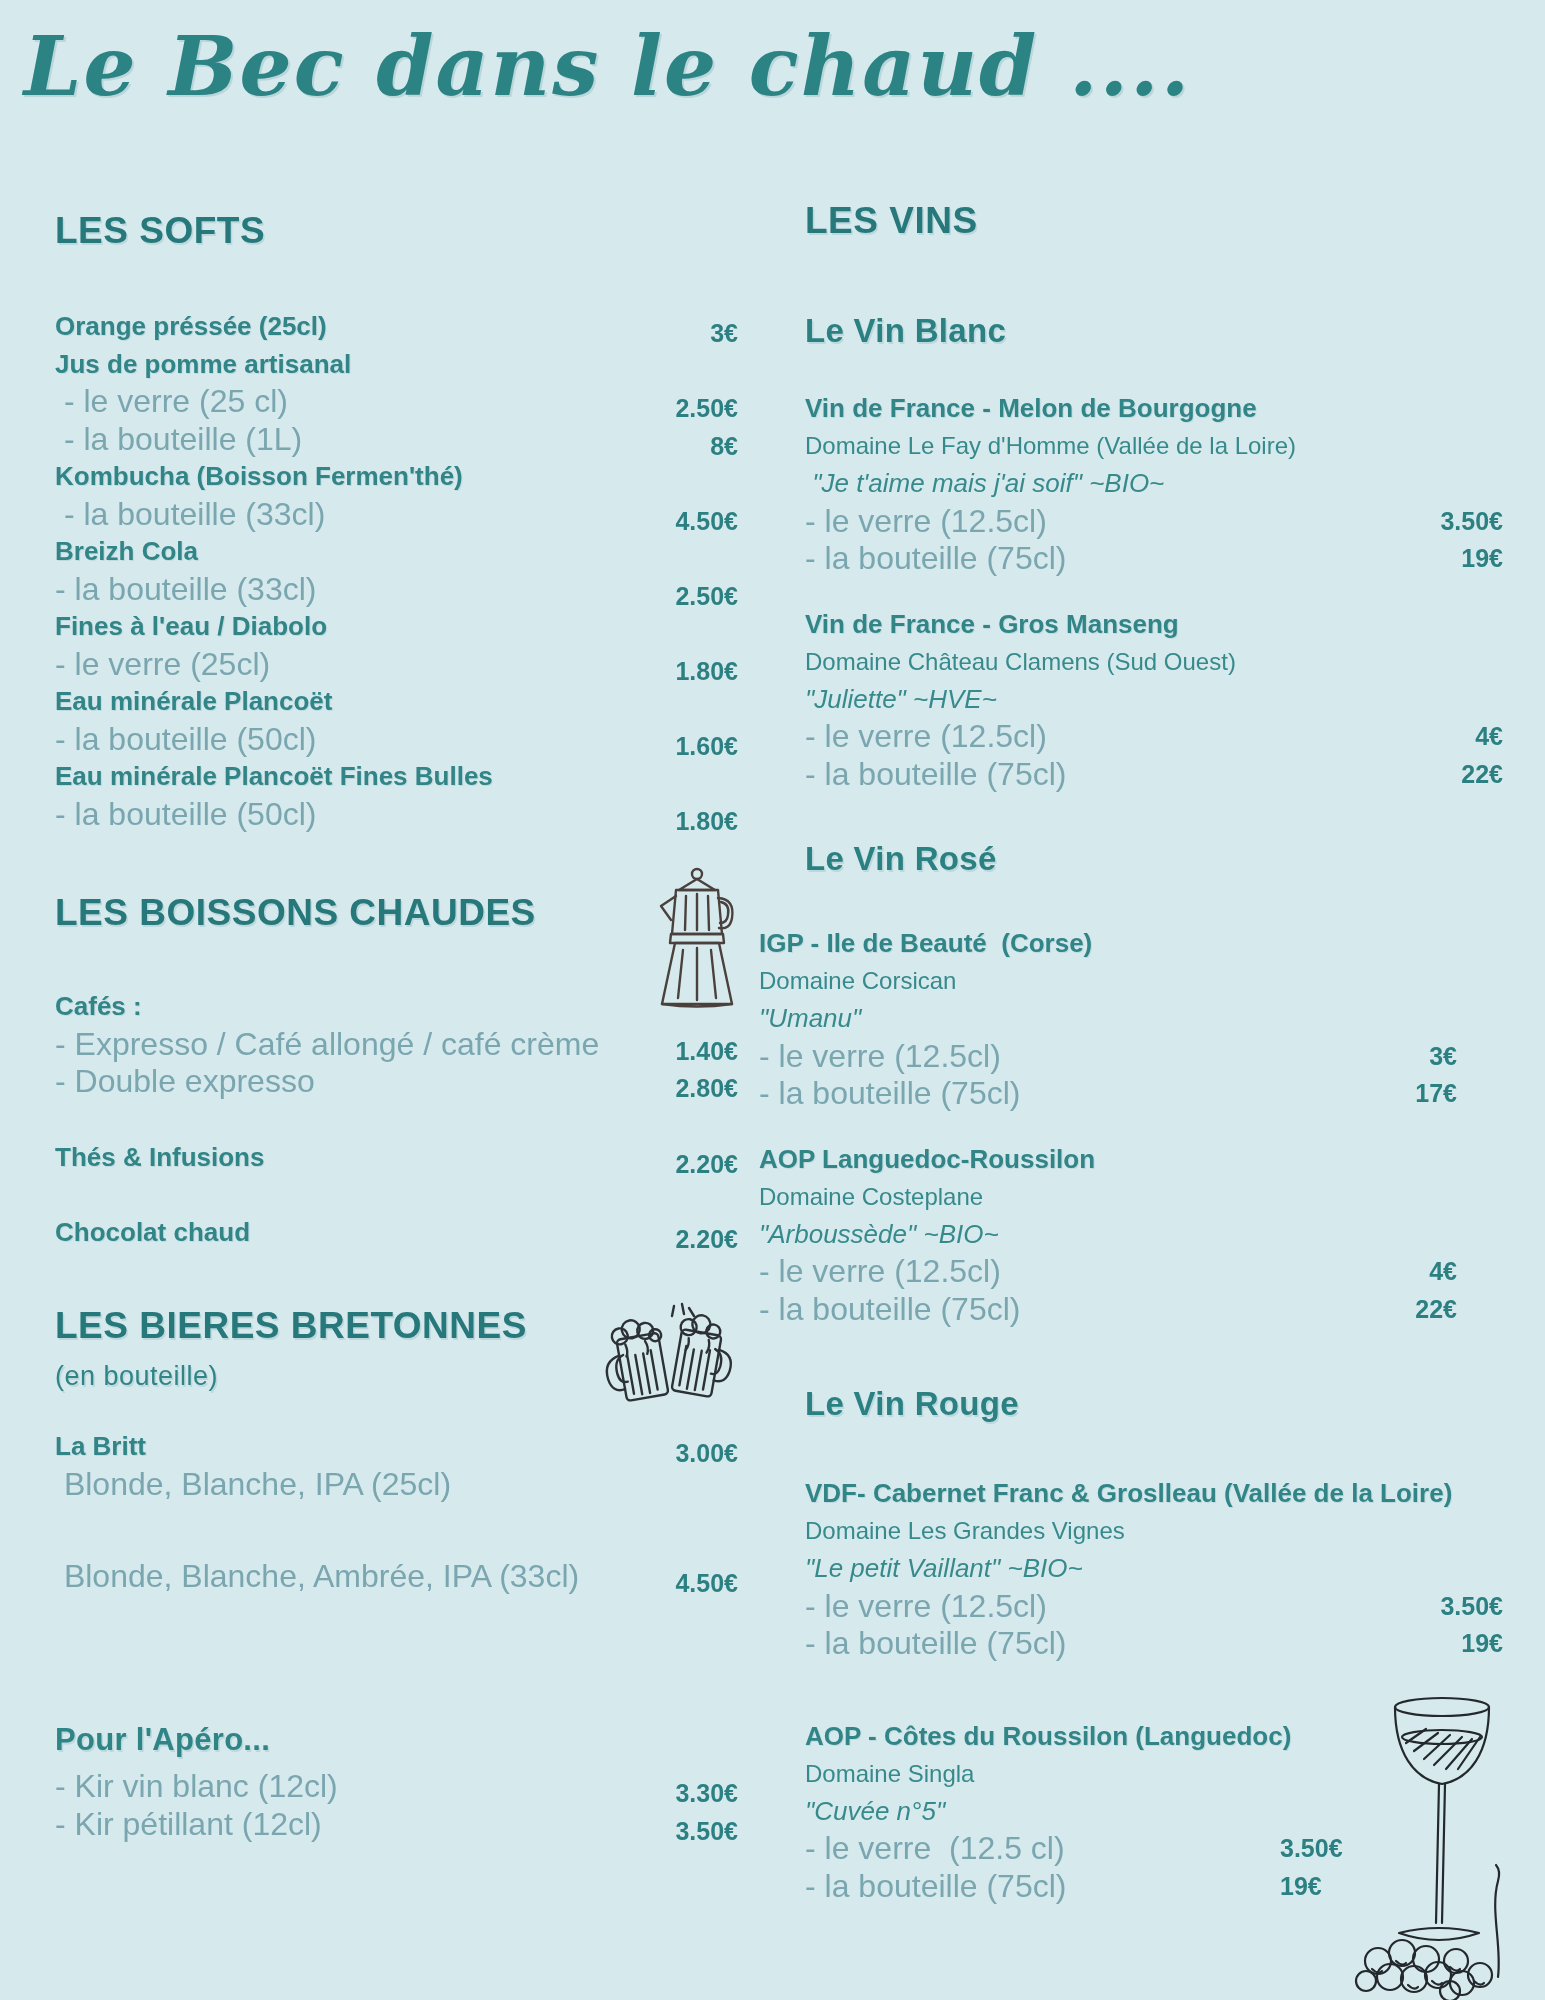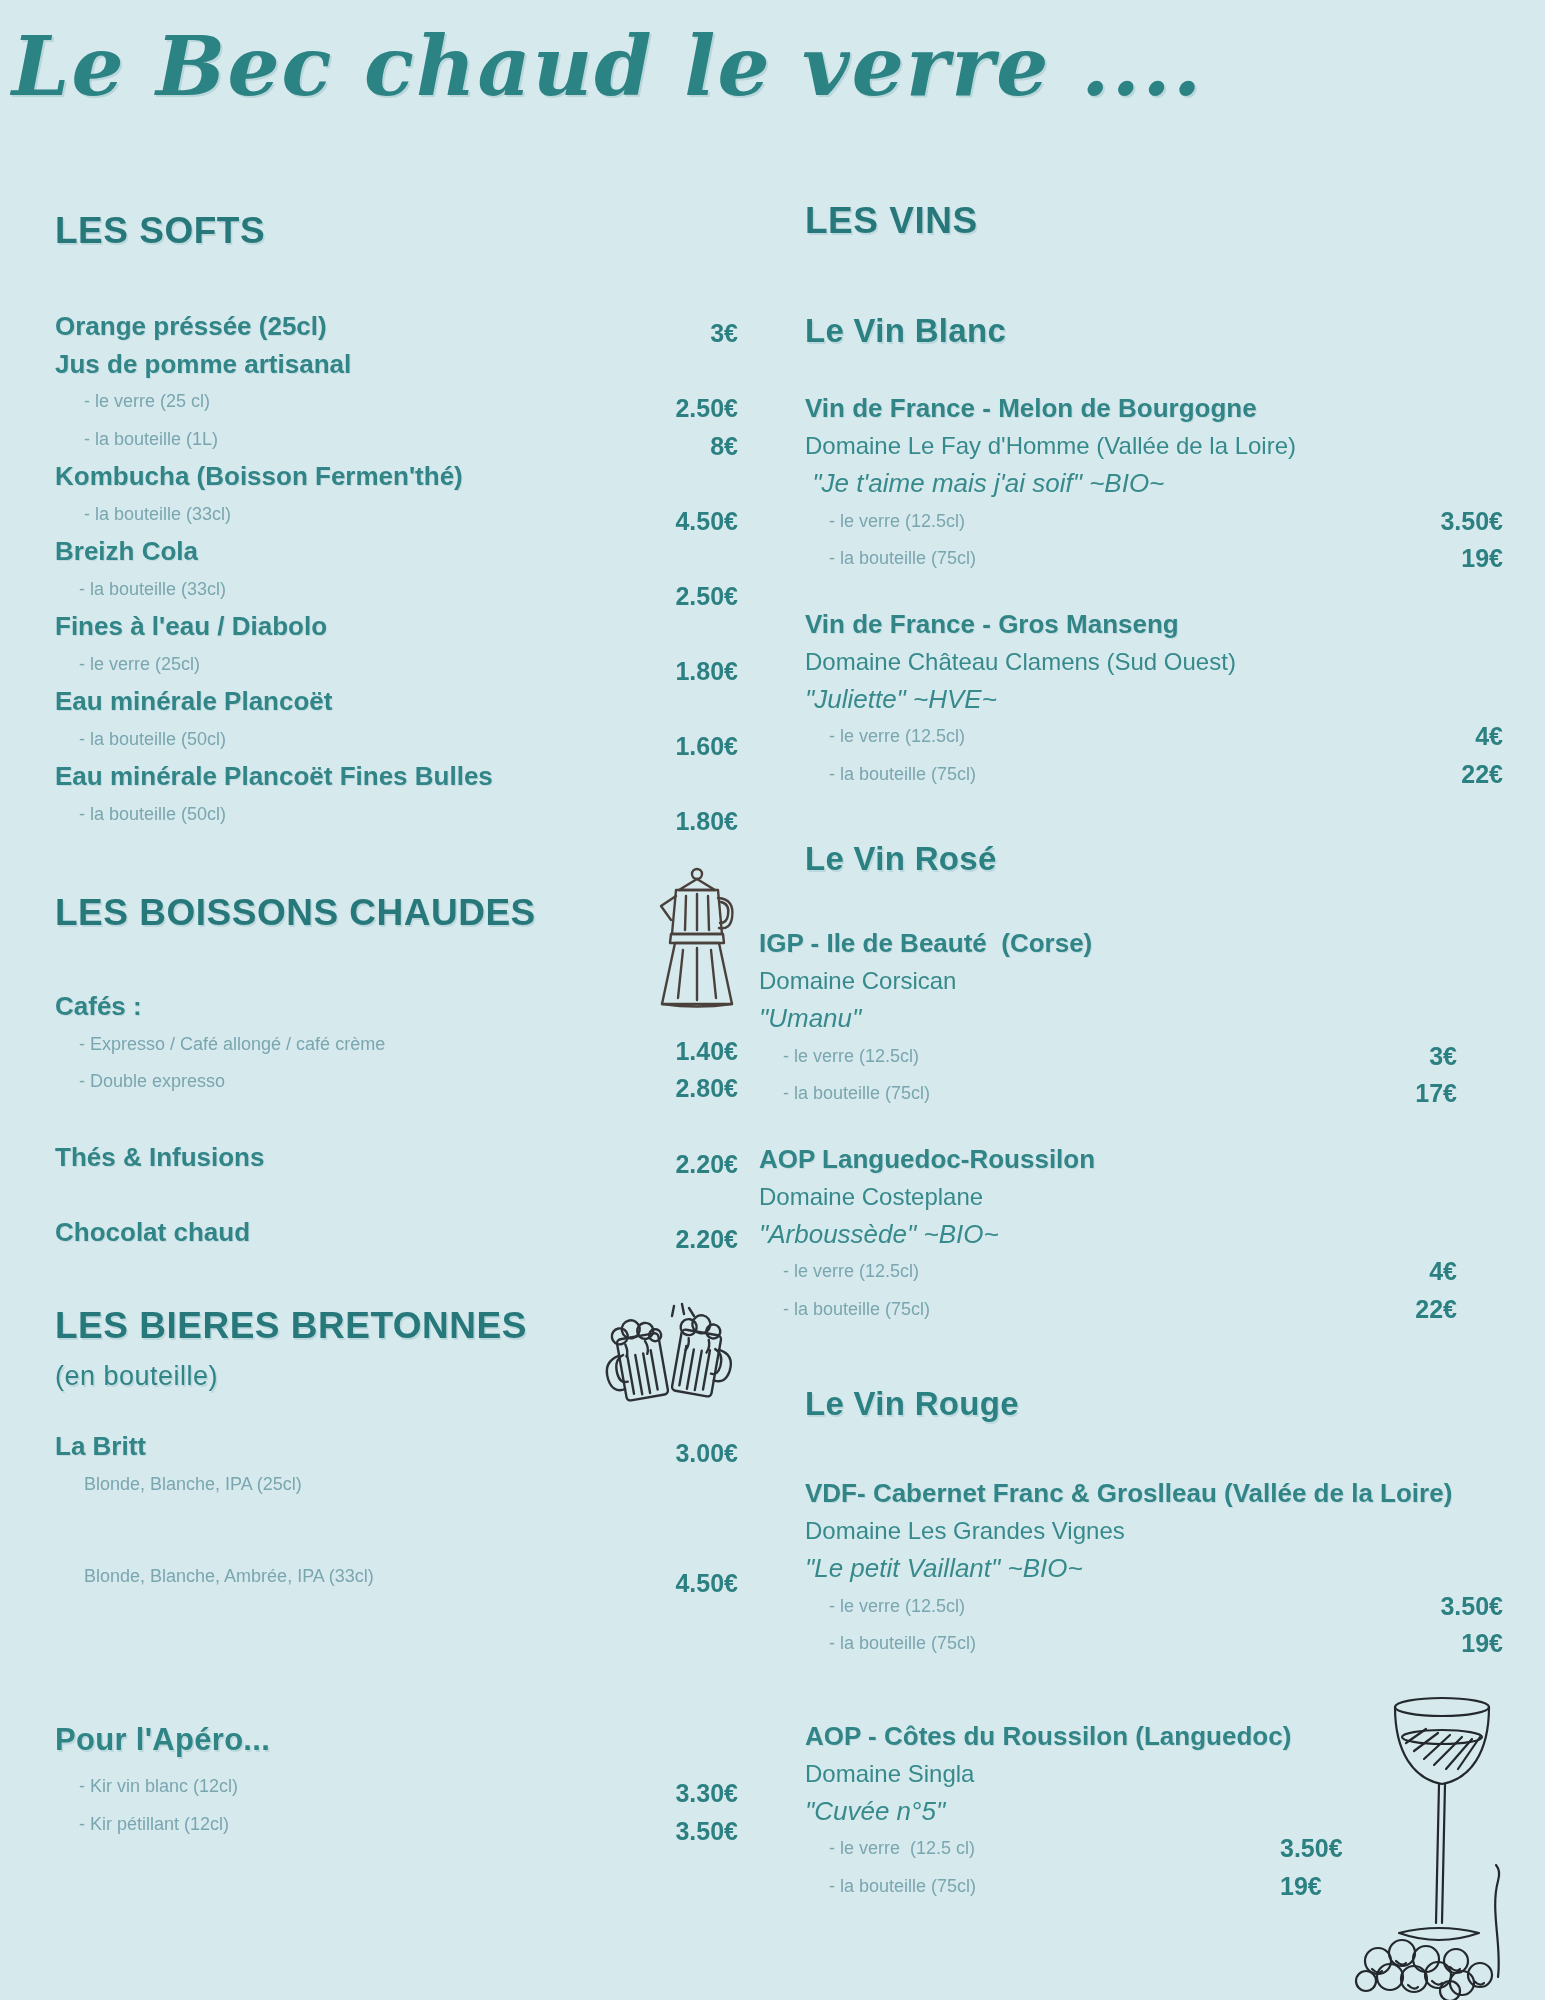--- a/index.html
+++ b/index.html
@@ -39,21 +39,21 @@
     font-weight:500;font-size:27px;color:#2f8486;margin-top:14px;
   }
 
   .rows{position:absolute;}
   .row{display:flex;align-items:center;height:37.5px;}
   .row .t{white-space:pre;text-align:center;}
   .row .p{margin-left:auto;white-space:nowrap;}
 
   
   .row.item .t{font-size:26px;font-weight:700;color:var(--teal);text-shadow:1px 1px 0 rgba(150,190,198,.35);}
-  .row.sub  .t{font-size:18px;font-weight:400;color:var(--muted);margin-left:24px;}
+  .row.sub  .t{font-size:32px;font-weight:400;color:var(--muted);}
   .row .p{font-size:25px;font-weight:600;color:#2c8082;}
   .rows.left-col .p{transform:translateY(7px);}
 
   
   .row.wname .t{font-size:26px;font-weight:700;color:var(--teal);text-shadow:1px 1px 0 rgba(150,190,198,.35);}
   .row.wdom  .t{font-size:24px;font-weight:500;color:#378a8c;}
   .row.wcuvee .t{font-size:26px;font-weight:500;font-style:italic;color:#378a8c;}
 
   .row.gap{height:28px;}
   .row.gap2{height:38px;}
@@ -63,21 +63,21 @@
   .row.narrow .p{width:70px;margin-right:153px;text-align:left;}
 
   .illus{position:absolute;}
   svg{display:block;}
 </style>
 </head>
 <body>
 
 <div id="menu">
 
-  <div class="script-title">Le Bec chaud le verre ....</div>
+  <div class="script-title">Le Bec dans le chaud ....</div>
 
   <div class="sec-header" style="left:55px;top:210px;">LES SOFTS</div>
   <div class="rows left-col" style="left:55px;top:308px;width:683px;">
       <div class="row item">
     <span class="t">Orange préssée (25cl)</span>
     <span class="p">3€</span>
   </div>
       <div class="row item">
     <span class="t">Jus de pomme artisanal</span>
 

